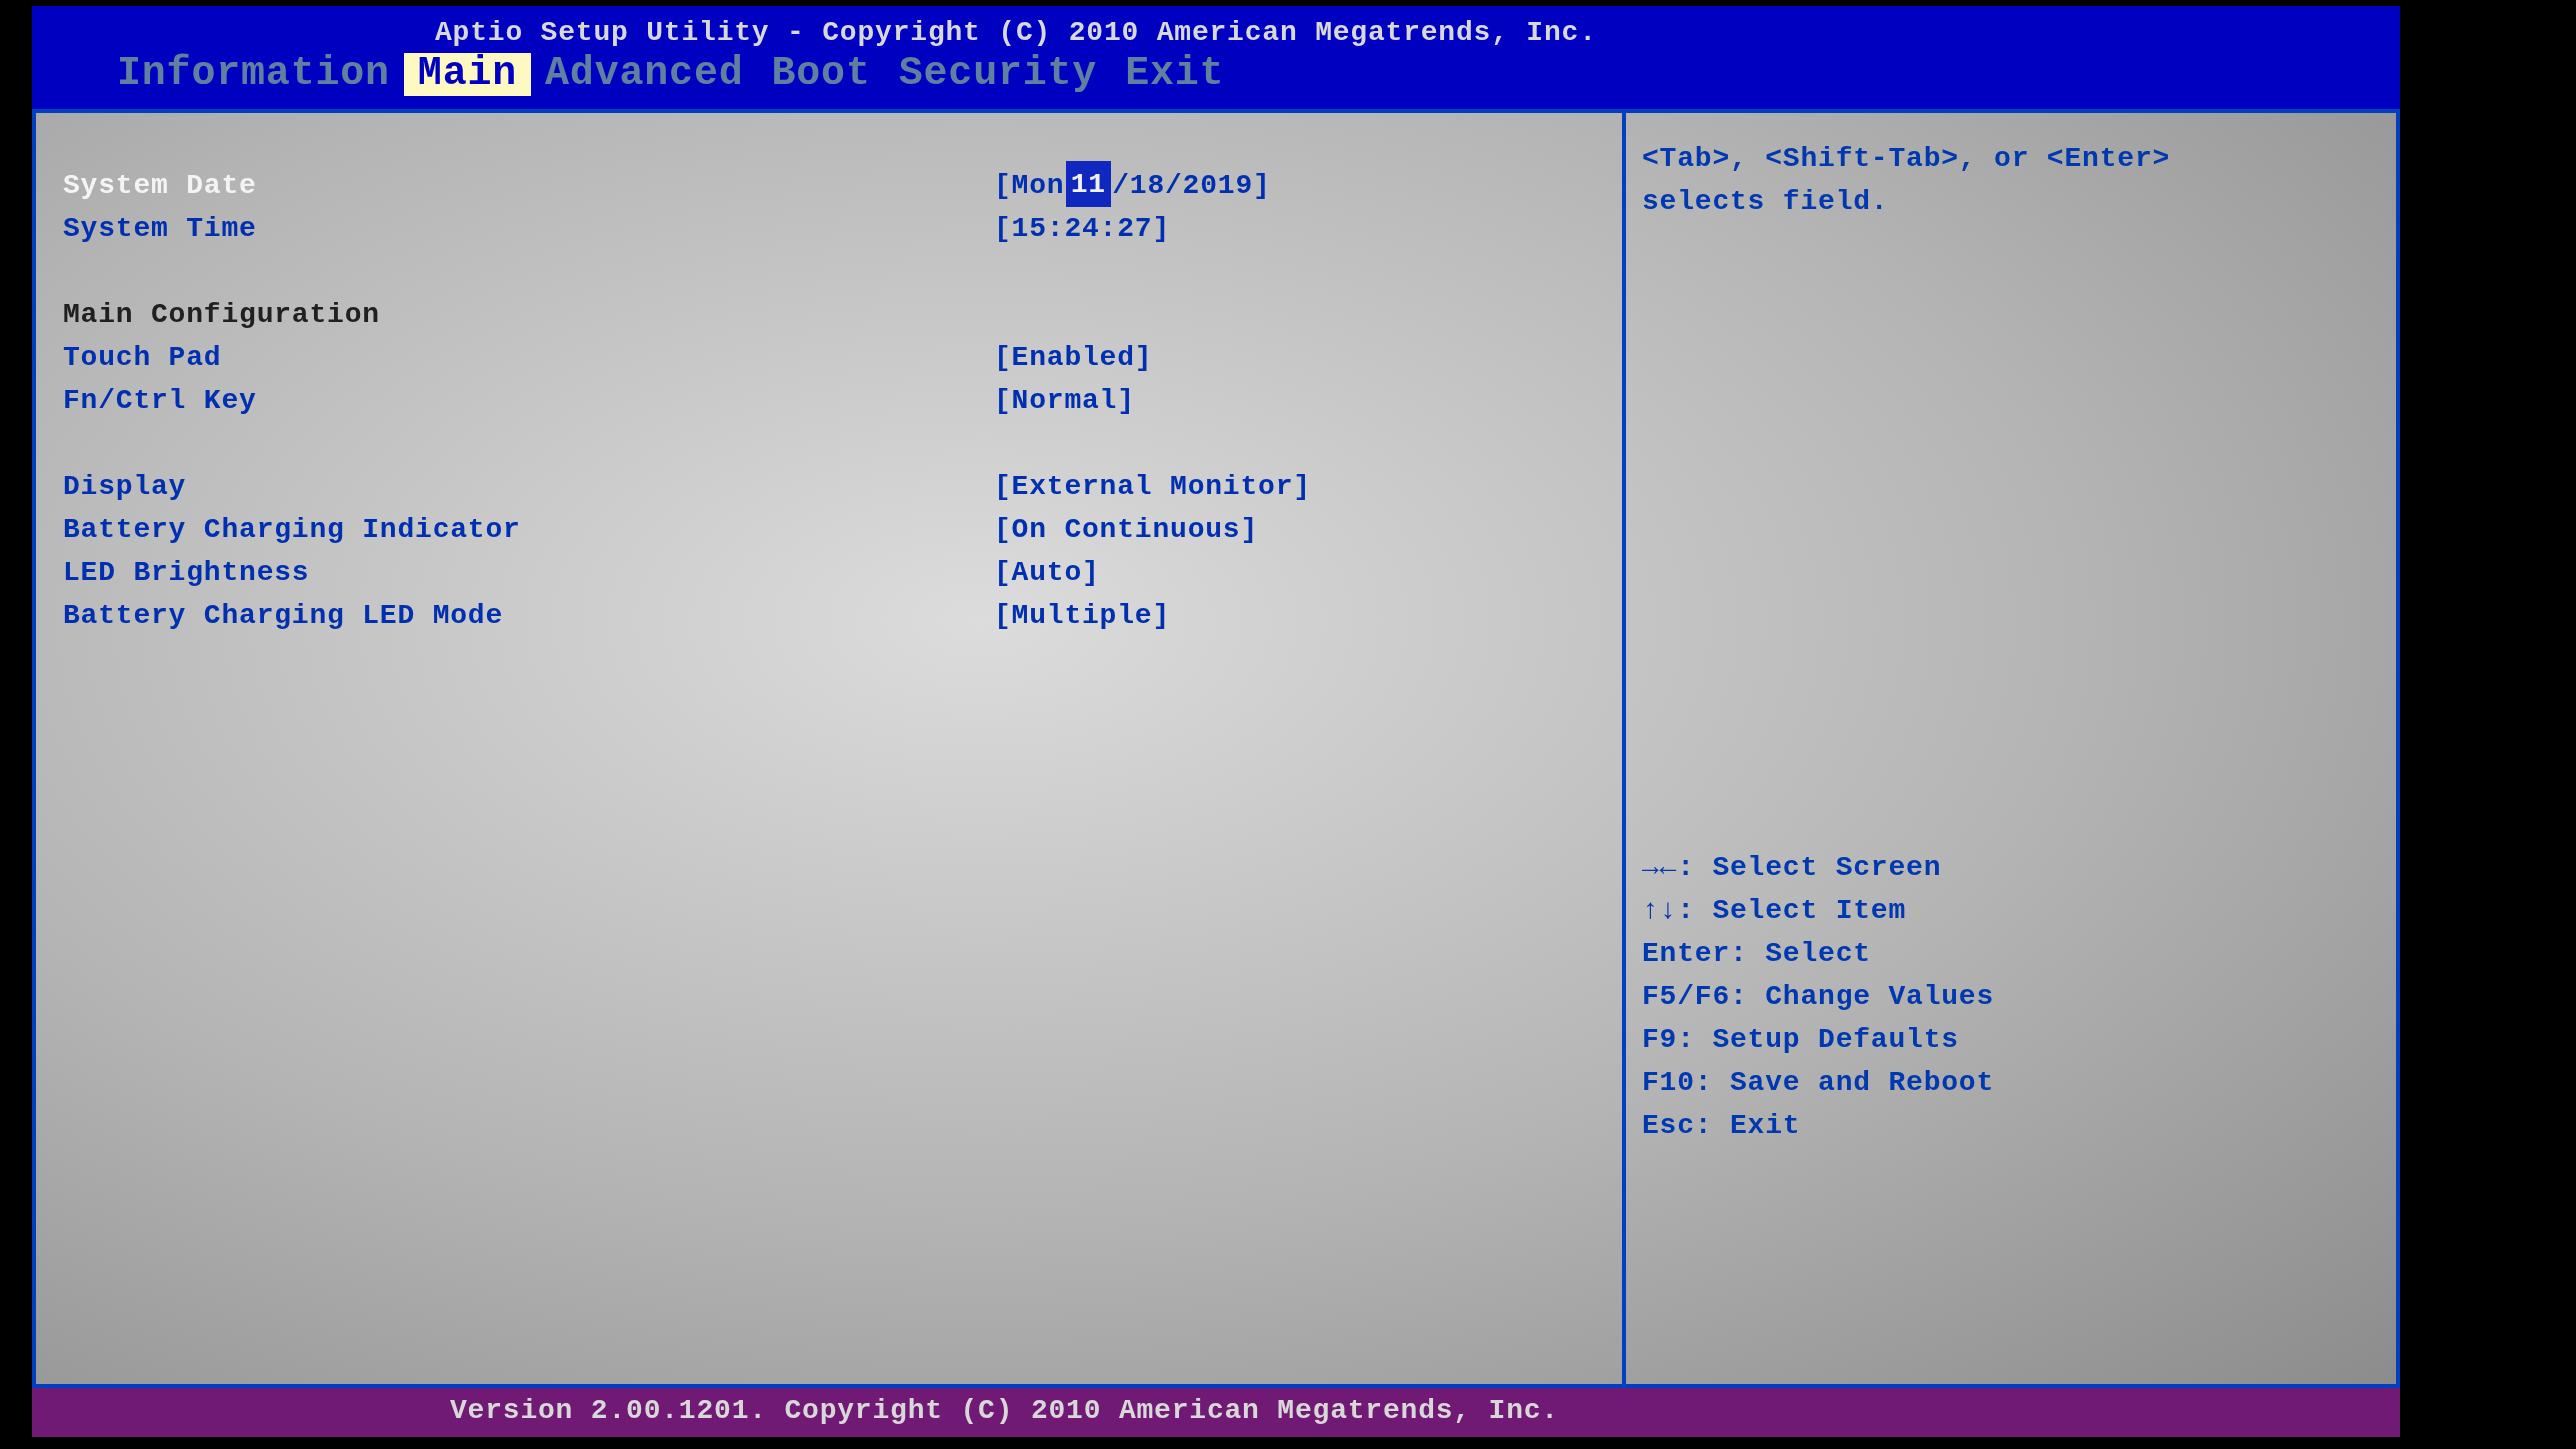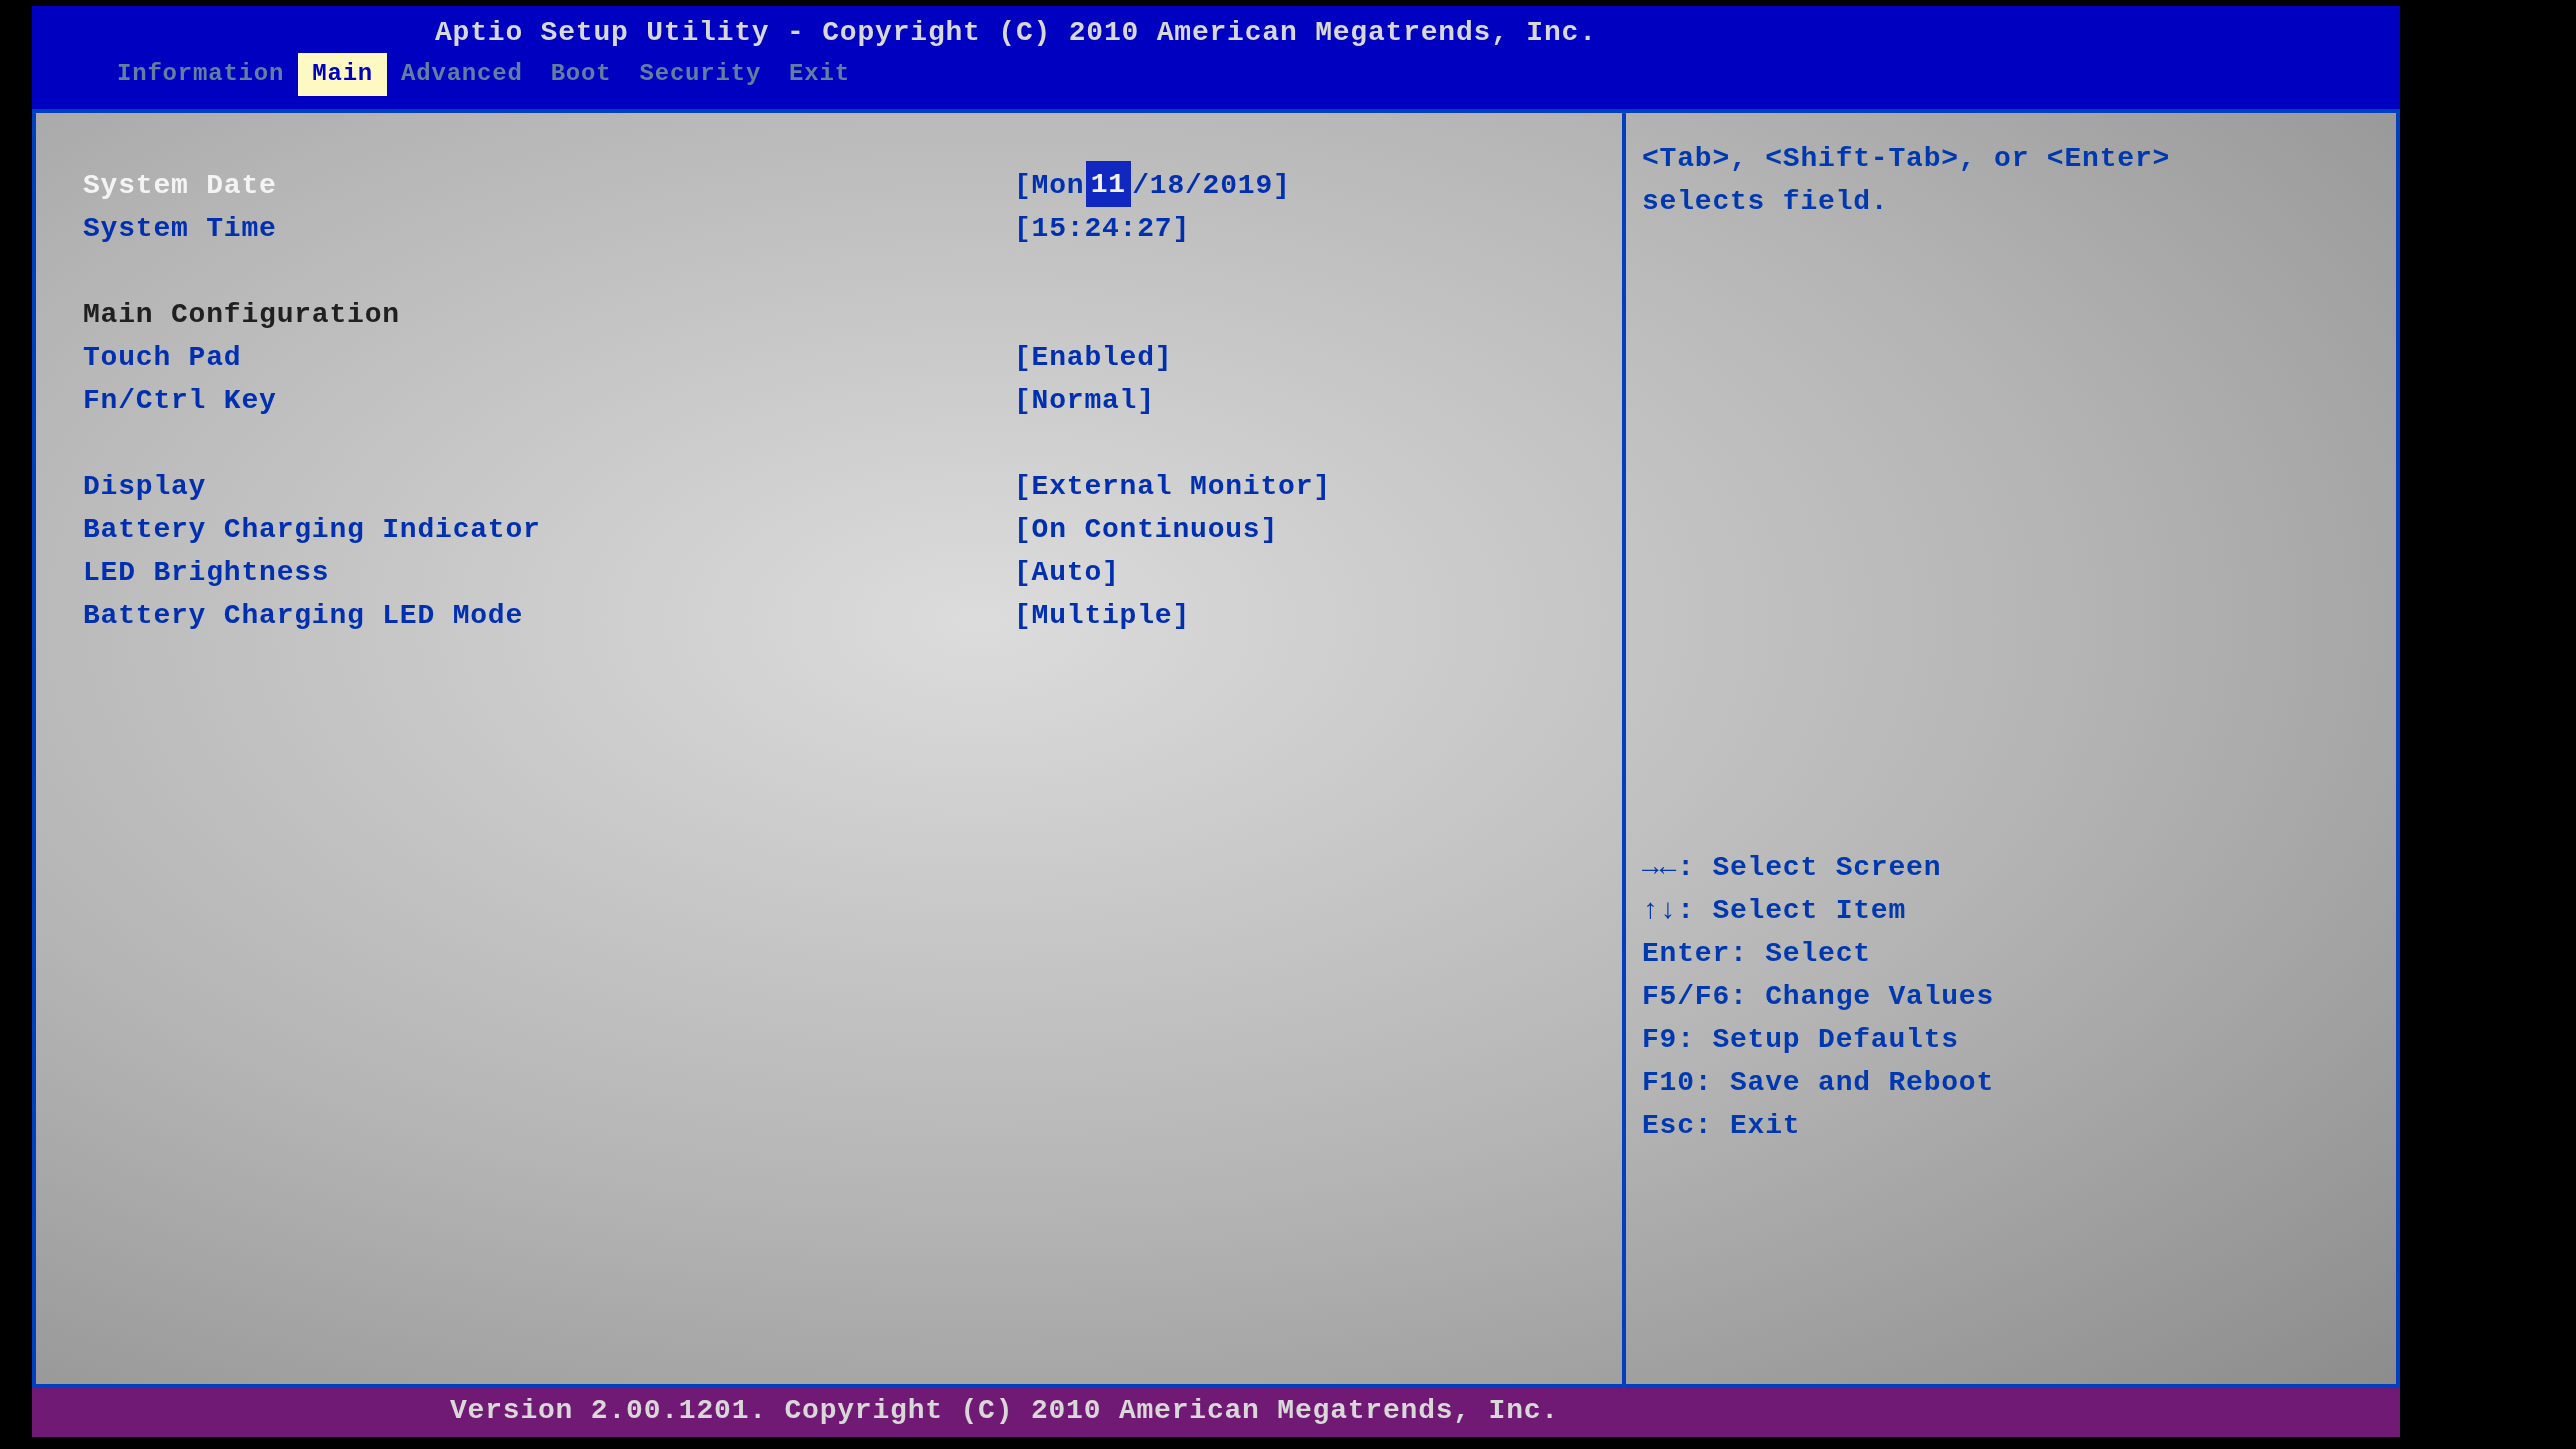--- a/index.html
+++ b/index.html
@@ -40,36 +40,36 @@
     align-items: center;
     height: 43px;
     padding-left: 71px;
   }
   .tab {
     padding: 0 14px;
     color: #6080a0;
     letter-spacing: 0.8px;
     height: 43px;
     line-height: 41px;
-    font-size: 24px;
+    font-size: 40px;
   }
   .tab.active {
     background: #fef9c3;
     color: #0000c0;
   }
   .inner-frame {
     background: radial-gradient(ellipse at 40% 40%, #dcdcdc 0%, #b4b4b4 55%, #8c8c8c 100%);
     border: 4.7px solid #0040c0;
     height: 1279px;
     display: flex;
     position: relative;
   }
   .main-panel {
     flex: 0 0 1586px;
-    padding: 24px 16px 16px 47px;
+    padding: 24px 16px 16px 27px;
     color: #0030b0;
     line-height: 43px;
     letter-spacing: 0.8px;
   }
   .side-panel {
     flex: 1;
     border-left: 4.7px solid #0040c0;
     padding: 24px 16px 16px 16px;
     color: #0038b0;
     line-height: 43px;

